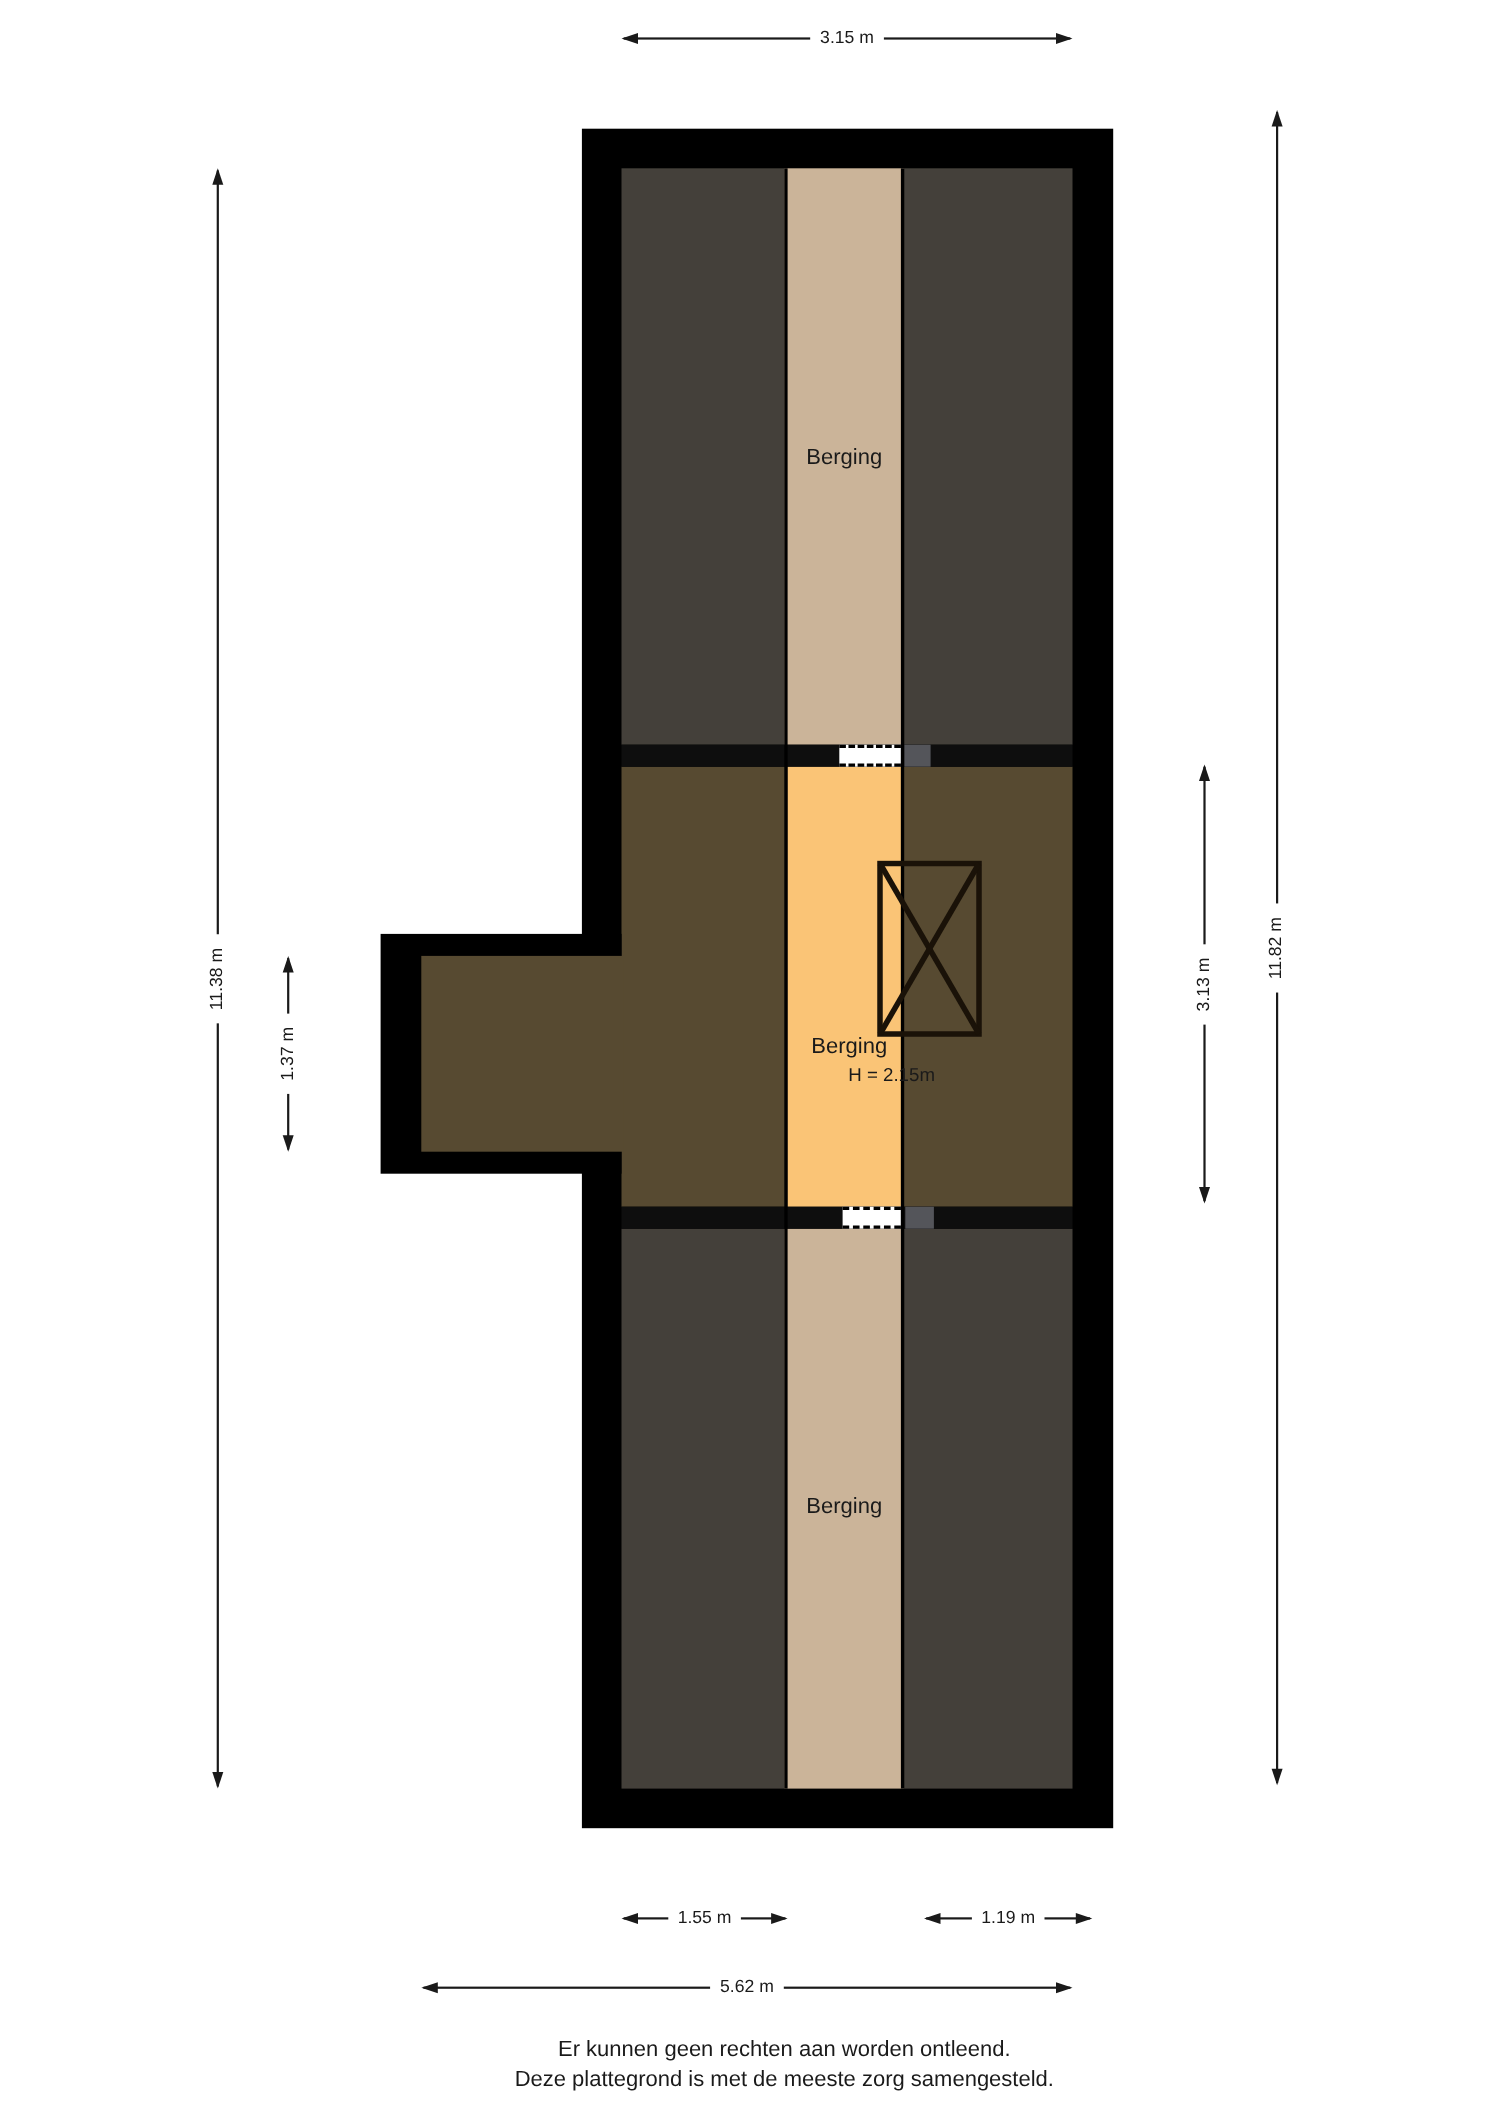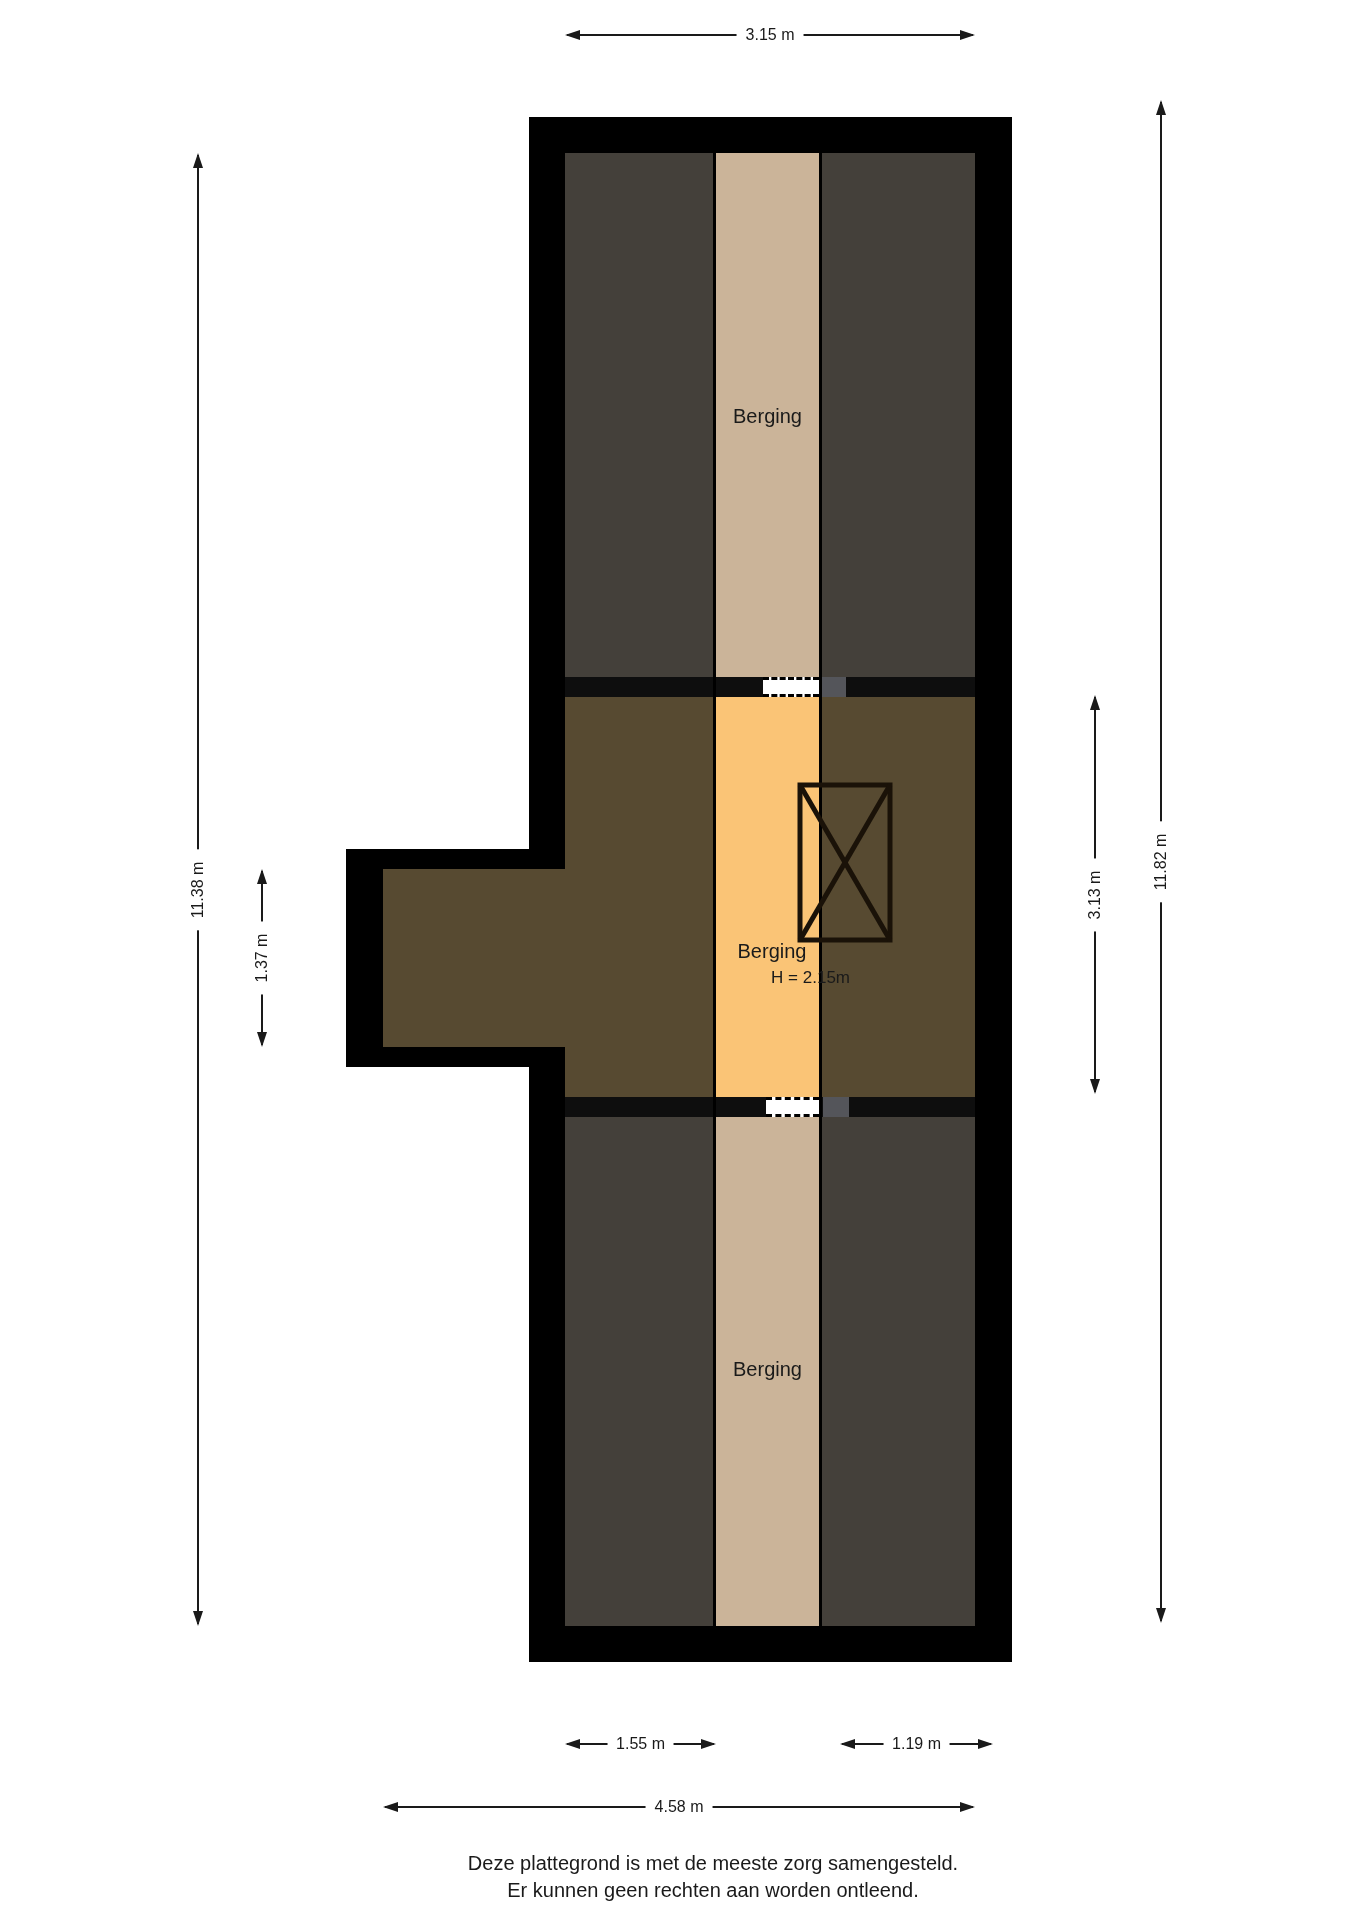--- a/index.html
+++ b/index.html
@@ -147,21 +147,21 @@
   <div class="abs dim h-dim dim-b119">
     <div class="head-left"></div>
     <div class="line"></div>
     <div class="head-right"></div>
     <span class="dim-label">1.19 m</span>
   </div>
   <div class="abs dim h-dim dim-b458">
     <div class="head-left"></div>
     <div class="line"></div>
     <div class="head-right"></div>
-    <span class="dim-label">4.58 m</span>
+    <span class="dim-label">5.62 m</span>
   </div>
 
   <div class="abs dim v-dim dim-left-main">
     <div class="head-up"></div>
     <div class="line"></div>
     <div class="head-down"></div>
     <span class="dim-label">11.38 m</span>
   </div>
   <div class="abs dim v-dim dim-left-bump">
     <div class="head-up"></div>
@@ -177,17 +177,17 @@
     <span class="dim-label">3.13 m</span>
   </div>
   <div class="abs dim v-dim dim-right-main">
     <div class="head-up"></div>
     <div class="line"></div>
     <div class="head-down"></div>
     <span class="dim-label">11.82 m</span>
   </div>
 
   <div class="abs footer">
+    <div>Er kunnen geen rechten aan worden ontleend.</div>
     <div>Deze plattegrond is met de meeste zorg samengesteld.</div>
-    <div>Er kunnen geen rechten aan worden ontleend.</div>
   </div>
 
 </div>
 
 </body></html>

